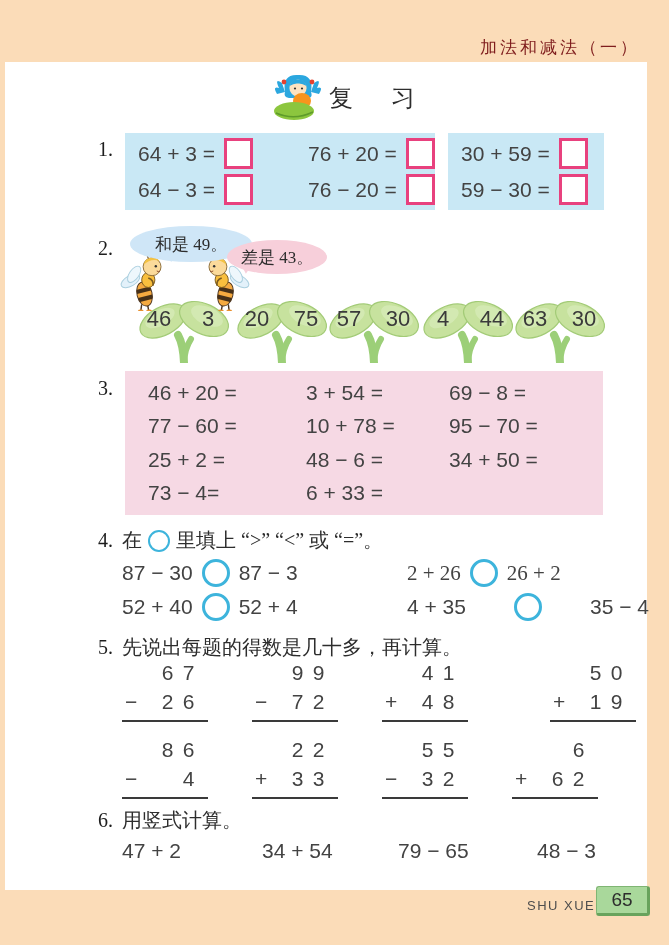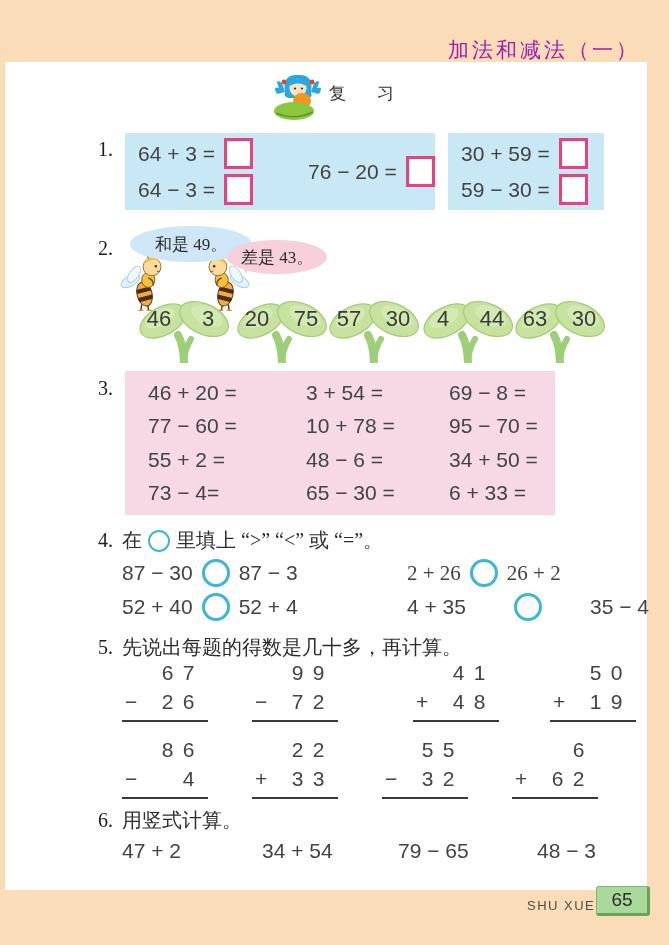--- a/index.html
+++ b/index.html
@@ -1,44 +1,44 @@
 <!DOCTYPE html>
 <html><head>
 <meta charset="utf-8">
 <style>
   html,body{margin:0;padding:0;}
   body{width:669px;height:945px;position:relative;background:#fbdcb8;overflow:hidden;
        font-family:"Liberation Sans",sans-serif;color:#414141;}
   #content{position:absolute;left:5px;top:62px;width:642px;height:828px;background:#ffffff;}
   .abs{position:absolute;}
   #header-title{position:absolute;top:36px;right:29px;font-family:Liberation Sans, sans-serif;
-       font-size:21px;letter-spacing:3px;color:#a21caf;}
+       font-size:17px;letter-spacing:3px;color:#7f1d1d;}
   #review-title{position:absolute;left:329px;top:82px;font-family:"Liberation Serif",serif;
-       font-size:17px;letter-spacing:7px;color:#2d2d2d;}
+       font-size:24px;letter-spacing:7px;color:#2d2d2d;}
   .prob-num{position:absolute;font-family:"Liberation Serif",serif;font-size:20px;color:#1d1d1d;}
   .eq{font-size:21px;color:#434343;white-space:pre;}
   .eq-group{position:absolute;background:#c9e8f5;display:flex;flex-direction:column;
        justify-content:space-evenly;padding:0 0 0 13px;box-sizing:border-box;}
   .eq-row{display:flex;align-items:center;gap:9px;}
   .ans-box{width:23px;height:25px;background:#fff;border:3px solid #e8417e;display:inline-block;flex:0 0 auto;}
   .bubble{position:absolute;border-radius:50%;display:flex;align-items:center;justify-content:center;
        font-family:"Liberation Serif",serif;font-size:17px;color:#2d2d2d;white-space:nowrap;z-index:3;}
   #bubble-sum{left:130px;top:226px;width:122px;height:36px;background:#cfe6f7;}
   #bubble-sum::after{content:"";position:absolute;left:38px;bottom:-7px;border:7px solid transparent;
        border-top-color:#cfe6f7;border-left-width:3px;}
   #bubble-diff{left:227px;top:240px;width:100px;height:34px;background:#f7cfda;}
   #bubble-diff::after{content:"";position:absolute;left:12px;bottom:-6px;border:7px solid transparent;
        border-top-color:#f7cfda;border-right-width:2px;transform:rotate(18deg);}
   #bees{position:absolute;left:112px;top:247px;width:146px;height:64px;z-index:2;}
   .sprout{position:absolute;top:291px;width:96px;height:72px;}
   .sprout svg{position:absolute;left:0;top:0;}
   .sprout .num{position:absolute;top:15px;width:34px;text-align:center;font-size:22px;color:#3a3a3a;}
   .sprout .num-left{left:6px;}
   .sprout .num-right{left:55px;}
-  #p3-grid{position:absolute;left:125px;top:371px;width:430px;height:144px;background:#f6d9e4;
+  #p3-grid{position:absolute;left:125px;top:371px;width:478px;height:144px;background:#f6d9e4;
        display:grid;grid-template-columns:158px 143px auto;align-content:space-evenly;
        padding-left:23px;box-sizing:border-box;}
   .cn{font-family:"Liberation Serif",serif;font-size:20px;color:#2d2d2d;white-space:nowrap;}
   .cmp-circle{display:inline-block;width:22px;height:22px;border-radius:50%;
        border:3px solid #3db4dc;background:#fff;flex:0 0 auto;}
   .cmp-circle.small{width:18px;height:18px;border-width:2.5px;margin:0 4px;vertical-align:-3px;}
   .p4-row{position:absolute;display:flex;align-items:center;gap:9px;}
   #p4-instr{position:absolute;left:122px;top:527px;display:flex;align-items:center;gap:2px;}
   .vcol{position:absolute;width:86px;border-bottom:2px solid #3a3a3a;padding-bottom:3px;}
   .vtop{text-align:right;padding-right:9px;line-height:26px;}
@@ -89,20 +89,24 @@
       <div class="eq-row">
         <span class="eq">64 + 3 =</span>
         <span class="ans-box"></span>
       </div>
       <div class="eq-row">
         <span class="eq">64 − 3 =</span>
         <span class="ans-box"></span>
       </div>
     </div>
     <div class="eq-group" style="left: 295px; top: 133px; width: 140px; height: 77px;">
+      <div class="eq-row">
+        <span class="eq">76 + 20 =</span>
+        <span class="ans-box"></span>
+      </div>
       <div class="eq-row">
         <span class="eq">76 − 20 =</span>
         <span class="ans-box"></span>
       </div>
     </div>
     <div class="eq-group" style="left: 448px; top: 133px; width: 156px; height: 77px;">
       <div class="eq-row">
         <span class="eq">30 + 59 =</span>
         <span class="ans-box"></span>
       </div>
@@ -213,25 +217,24 @@
     </div>
   </div>
 
 <div id="p3-grid">
     <div class="eq">46 + 20 =</div>
     <div class="eq">3 + 54 =</div>
     <div class="eq">69 − 8 =</div>
     <div class="eq">77 − 60 =</div>
     <div class="eq">10 + 78 =</div>
     <div class="eq">95 − 70 =</div>
-    <div class="eq">55 + 2 =</div>
+    <div class="eq">25 + 2 =</div>
     <div class="eq">48 − 6 =</div>
     <div class="eq">34 + 50 =</div>
     <div class="eq">73 − 4=</div>
-    <div class="eq">65 − 30 =</div>
     <div class="eq">6 + 33 =</div>
   </div>
 
 <div id="p4-instr">
   <span class="cn">在</span>
   <span class="cmp-circle small"></span>
   <span class="cn">里填上 “&gt;” “&lt;” 或 “=”。</span>
 </div>
 <div id="p4-rows">
     <div class="p4-row" style="left: 122px; top: 559px;">
@@ -265,21 +268,21 @@
         <span class="vdigits"><span class="dcell">2</span><span class="dcell">6</span></span>
       </div>
     </div>
     <div class="vcol" style="left: 252px; top: 660px;">
       <div class="vtop"><span class="dcell">9</span><span class="dcell">9</span></div>
       <div class="vbot">
         <span class="vop">−</span>
         <span class="vdigits"><span class="dcell">7</span><span class="dcell">2</span></span>
       </div>
     </div>
-    <div class="vcol" style="left: 382px; top: 660px; margin-left: 31px;">
+    <div class="vcol" style="left: 382px; top: 660px;">
       <div class="vtop"><span class="dcell">4</span><span class="dcell">1</span></div>
       <div class="vbot">
         <span class="vop">+</span>
         <span class="vdigits"><span class="dcell">4</span><span class="dcell">8</span></span>
       </div>
     </div>
     <div class="vcol" style="left: 512px; top: 660px; margin-left: 38px;">
       <div class="vtop"><span class="dcell">5</span><span class="dcell">0</span></div>
       <div class="vbot">
         <span class="vop">+</span>

